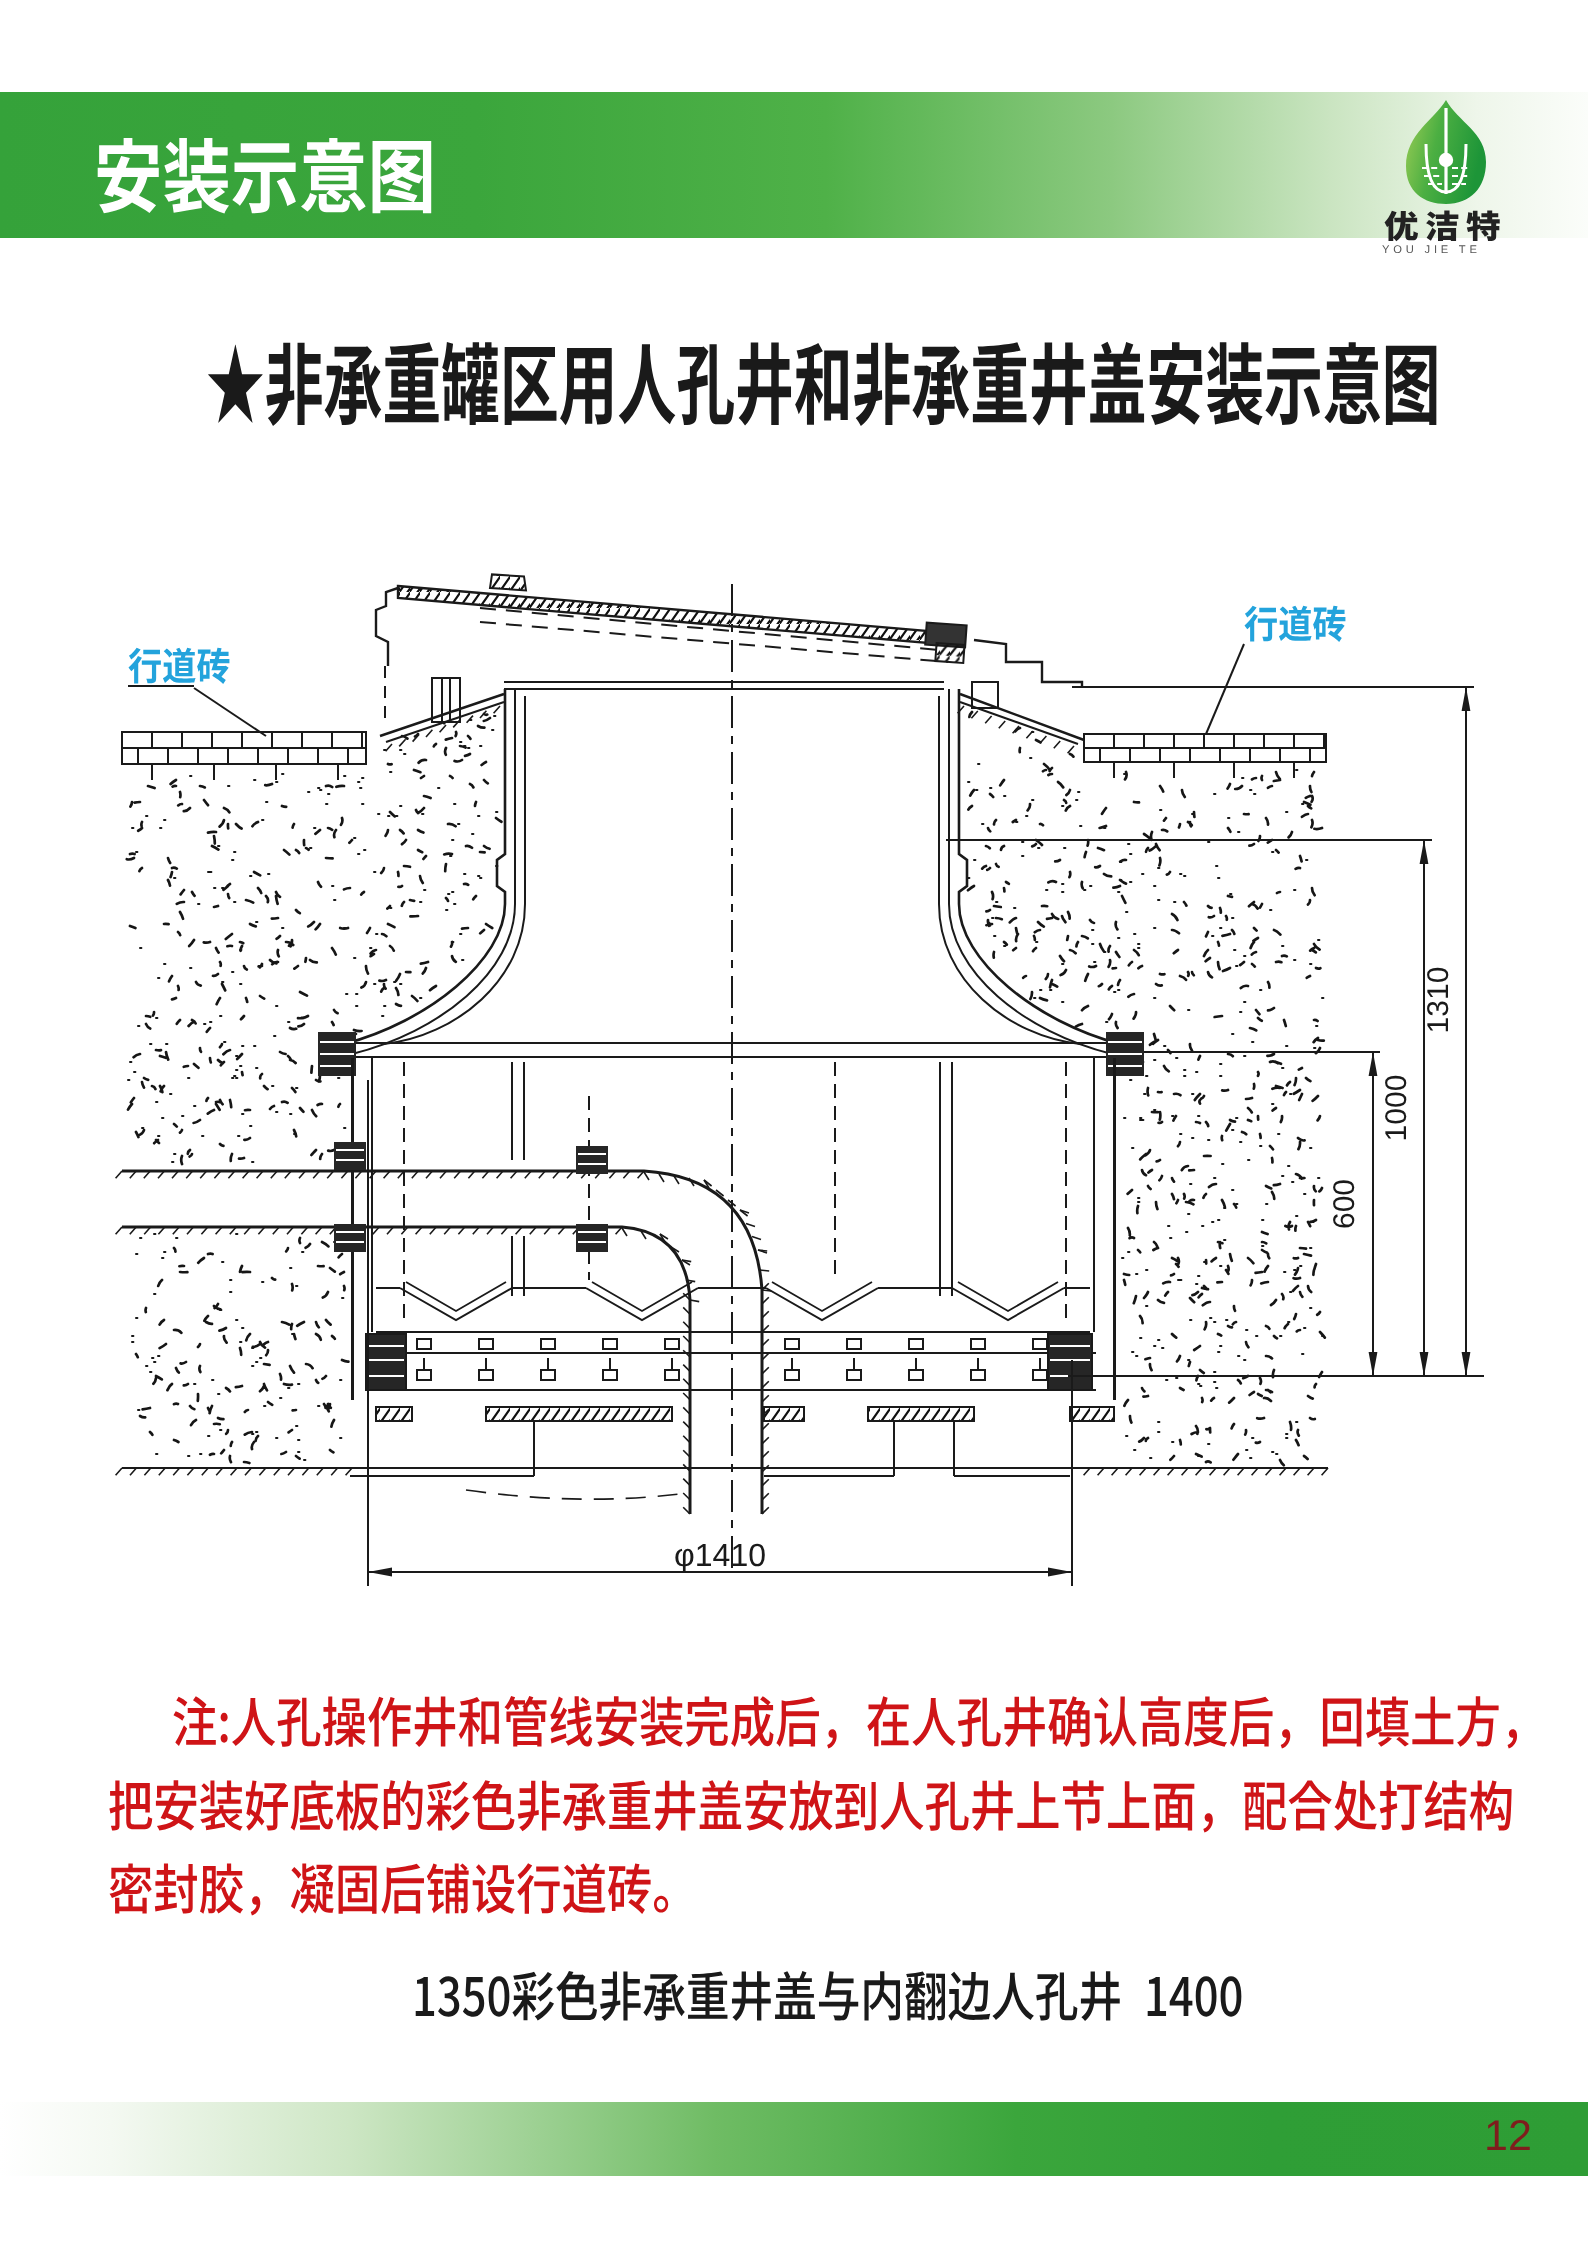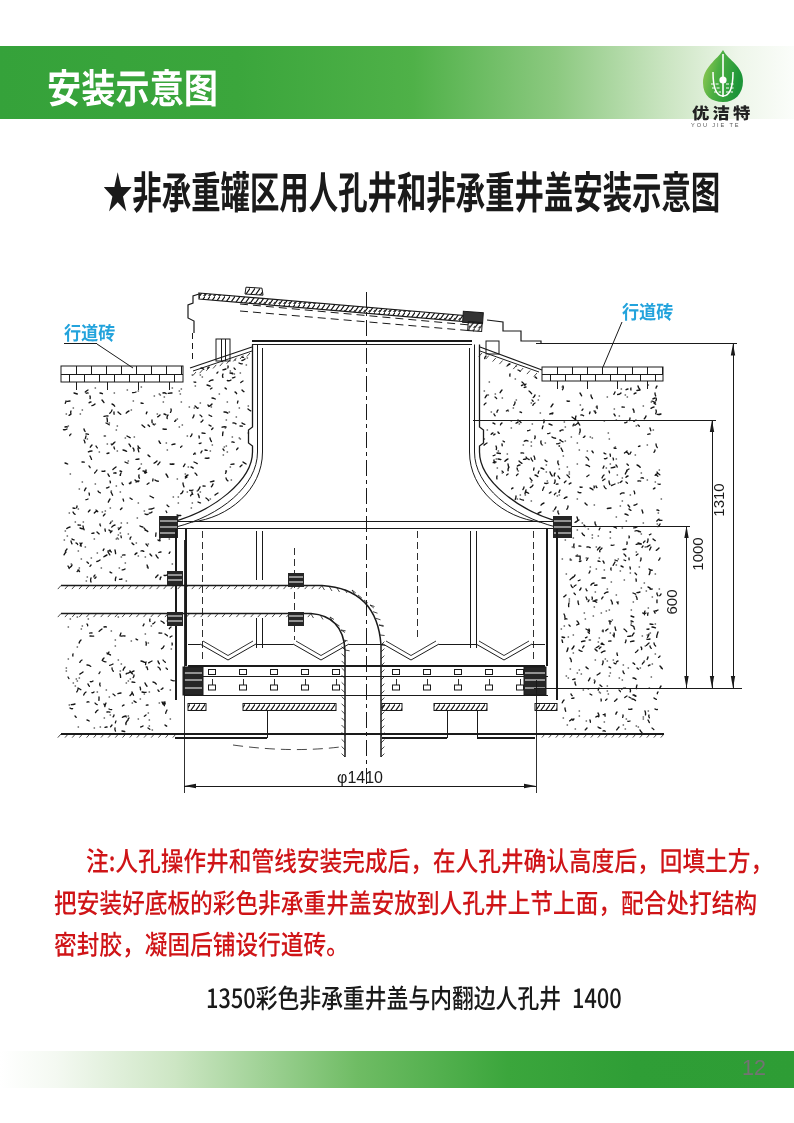--- a/index.html
+++ b/index.html
@@ -512,12 +512,12 @@
 <path transform="translate(404.9,0) scale(0.026500,-0.026500)" d="M86 644V549H278V455C278 413 277 372 273 332H56V237H257C232 138 179 48 67 -24C93 -39 132 -72 150 -93C281 -4 337 111 361 237H630V-84H730V237H946V332H730V549H922V644H730V842H630V644H377V840H278V644ZM373 332C376 372 377 413 377 454V549H630V332Z"></path>
 <path transform="translate(444.7,0) scale(0.026500,-0.026500)" d="M85 0H506V95H363V737H276C233 710 184 692 115 680V607H247V95H85Z"></path>
 <path transform="translate(459.8,0) scale(0.026500,-0.026500)" d="M339 0H447V198H540V288H447V737H313L20 275V198H339ZM339 288H137L281 509C302 547 322 585 340 623H344C342 582 339 520 339 480Z"></path>
 <path transform="translate(474.9,0) scale(0.026500,-0.026500)" d="M286 -14C429 -14 523 115 523 371C523 625 429 750 286 750C141 750 47 626 47 371C47 115 141 -14 286 -14ZM286 78C211 78 158 159 158 371C158 582 211 659 286 659C360 659 413 582 413 371C413 159 360 78 286 78Z"></path>
 <path transform="translate(490.0,0) scale(0.026500,-0.026500)" d="M286 -14C429 -14 523 115 523 371C523 625 429 750 286 750C141 750 47 626 47 371C47 115 141 -14 286 -14ZM286 78C211 78 158 159 158 371C158 582 211 659 286 659C360 659 413 582 413 371C413 159 360 78 286 78Z"></path>
 </g>
   </svg>
 
 <div class="abs" style="left:0;top:1051px;width:794px;height:37px;background:linear-gradient(90deg,#ffffff 0%,#f4f9f2 7%,#cde6c4 22%,#6fbc64 45%,#3ba63c 64%,#2f9e36 80%,#2e9d35 100%);"></div>
 
-<div class="abs" style="left:742px;top:1056px;width:40px;height:28px;color:#737373;font-size:21.5px;">12</div>
+<div class="abs" style="left:742px;top:1056px;width:40px;height:28px;color:#7f1d1d;font-size:21.5px;">12</div>
 </body></html>

